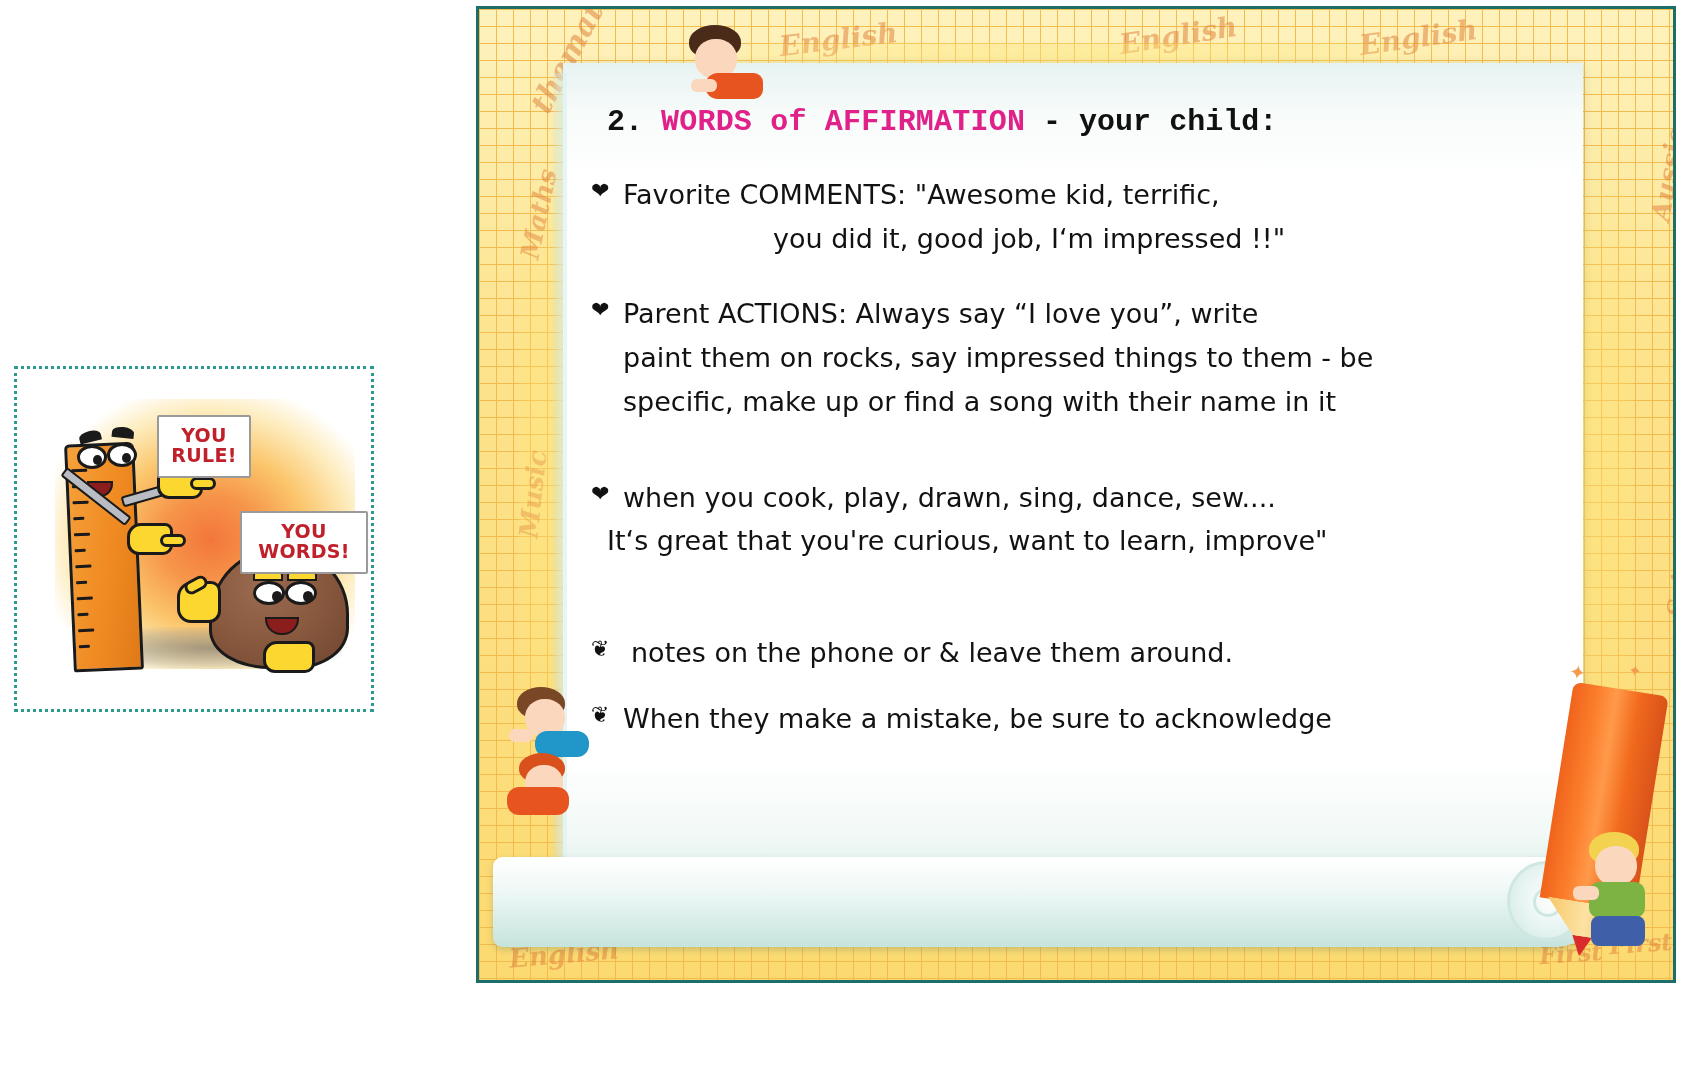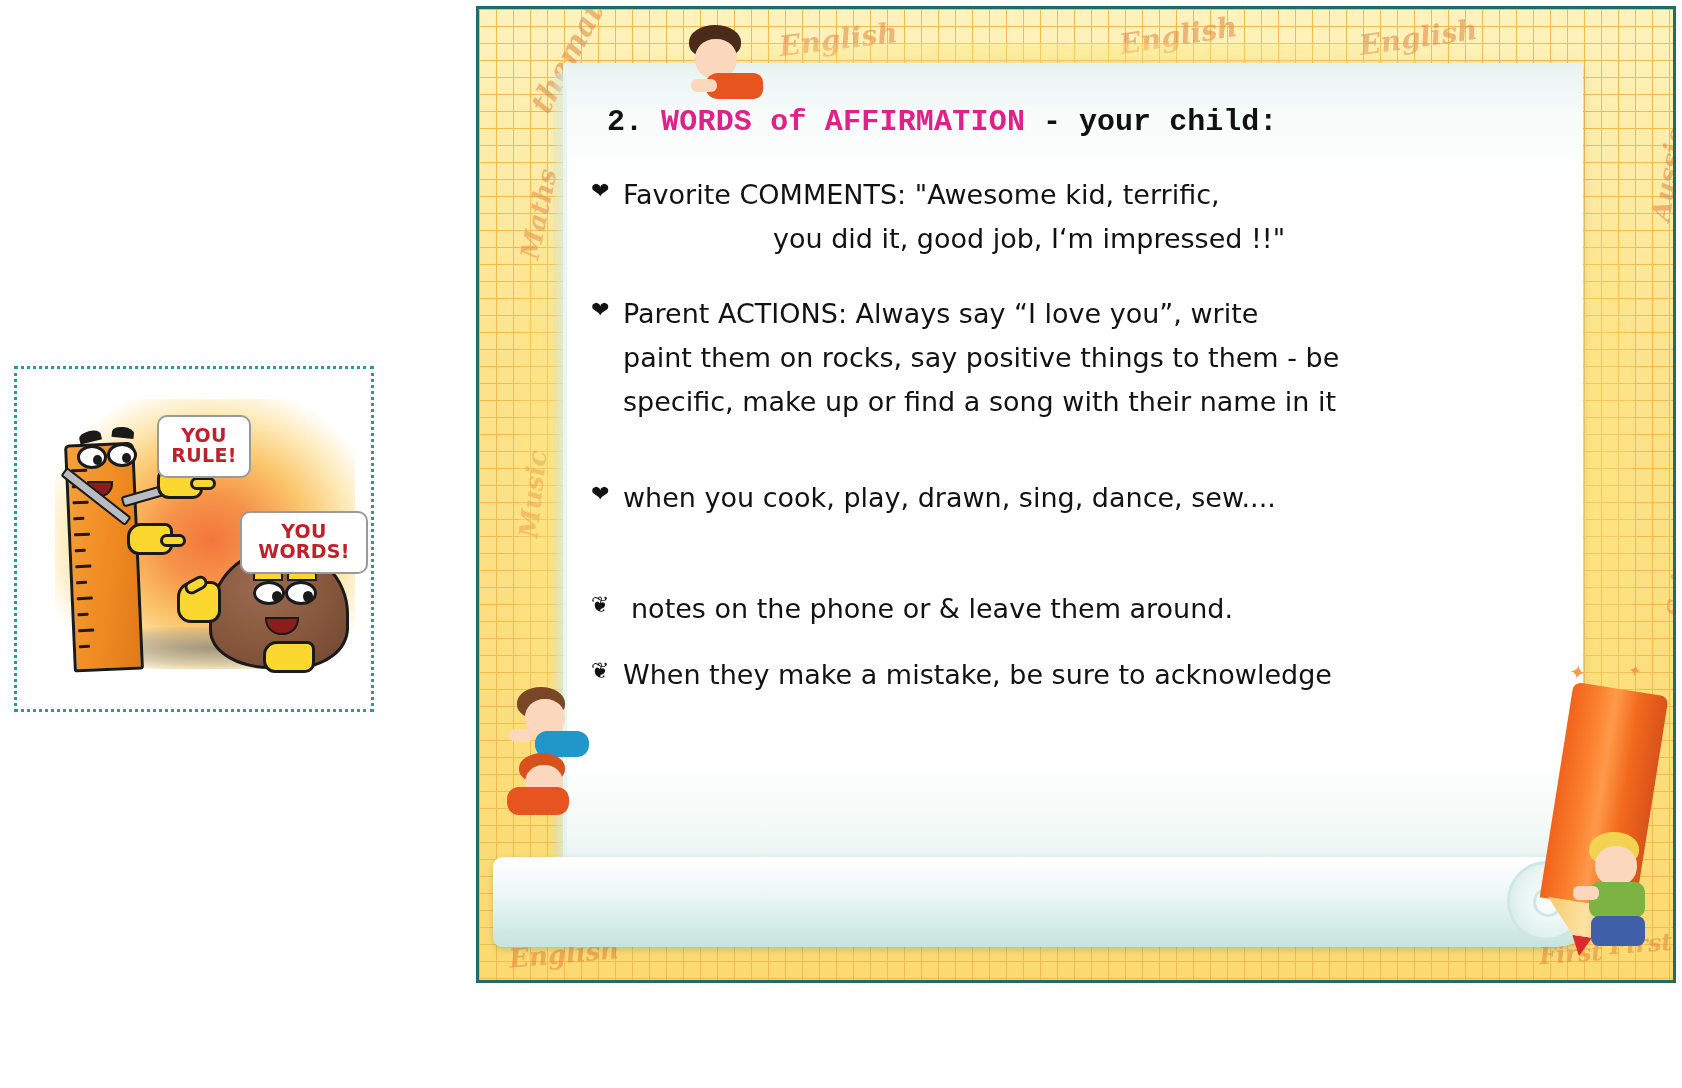--- a/index.html
+++ b/index.html
@@ -53,21 +53,21 @@
   .mouth { position:absolute; background:#8c1d1d; border:2px solid #1a1a1a; border-radius:0 0 16px 16px; }
   
   .rock-body {
     position:absolute; left: 192px; top: 178px; width: 140px; height: 122px;
     background: radial-gradient(ellipse at 38% 32%, #9a6b50 0%, #8a5a3f 48%, #6f4530 100%);
     border: 3px solid #1a1a1a;
     border-radius: 62% 58% 46% 52% / 70% 66% 40% 38%;
   }
   
   .bubble {
-    position:absolute; background:#ffffff; border:2px solid #9a9a9a; border-radius:10px;
+    position:absolute; background:#ffffff; border:2px solid #9a9a9a; border-radius:2px;
     color:#c0202a; font-family:"DejaVu Sans", sans-serif; font-weight:bold; letter-spacing:.3px;
     text-align:center; line-height:1.05;
   }
   #bubble-rock { left: 140px; top: 46px; width: 94px; padding: 9px 6px 10px; font-size: 19px; }
   #bubble-rule { left: 223px; top: 142px; width: 128px; padding: 9px 6px 10px; font-size: 19px; }
 
   
   #poster {
     position: absolute; left: 476px; top: 6px;
     width: 1200px; height: 977px;
@@ -329,31 +329,32 @@
         <div class="line ind2">you did it, good job, I‘m impressed !!"</div>
       </div>
 
       <div class="gap-small"></div>
 
       <div class="block">
         <div class="line bullet-line">
           <span class="bullet">❤</span>
           <span>Parent ACTIONS: Always say “I love you”, write</span>
         </div>
-        <div class="line ind1">paint them on rocks, say positive things to them - be</div>
+        <div class="line ind1">paint them on rocks, say impressed things to them - be</div>
         <div class="line ind1">specific, make up or find a song with their name in it</div>
       </div>
 
       <div class="gap-med"></div>
 
       <div class="block">
         <div class="line bullet-line">
           <span class="bullet">❤</span>
         </div>
         <div class="line ind1">when you cook, play, drawn, sing, dance, sew....</div>
+        <div class="line ind3">It‘s great that you're curious, want to learn, improve"</div>
       </div>
 
       <div class="gap-large"></div>
 
       <div class="block">
         <div class="line bullet-line">
           <span class="bullet">❦</span>
         </div>
         <div class="line ind4">notes on the phone or &amp; leave them around.</div>
       </div>

